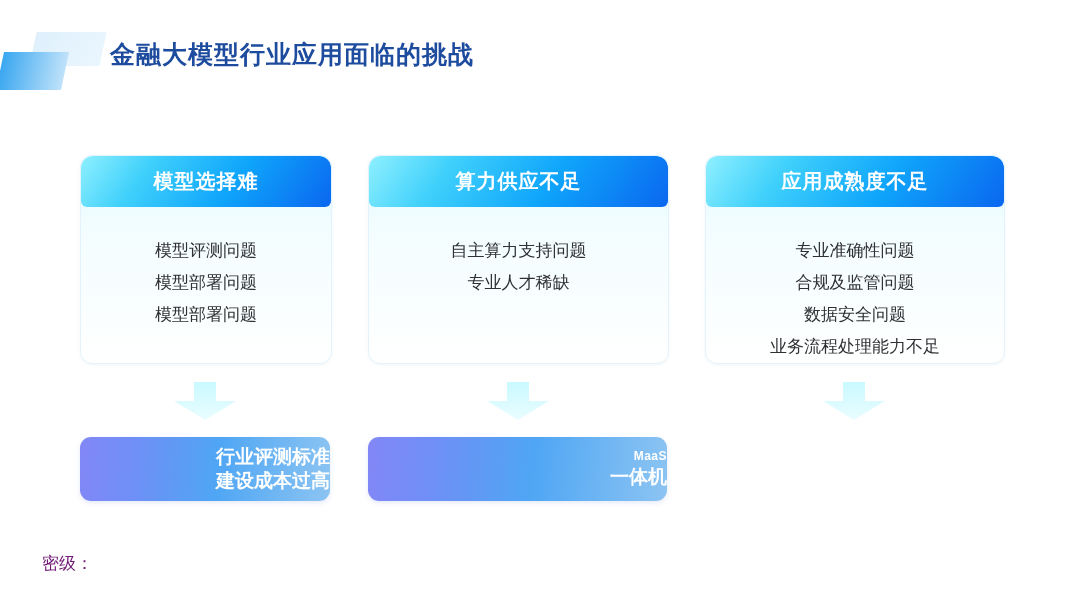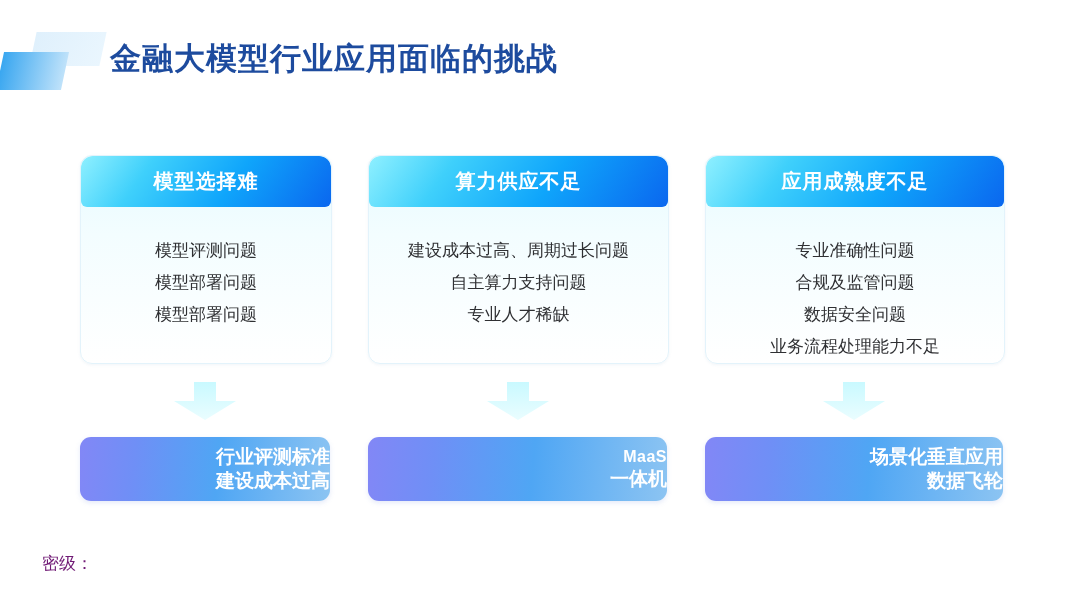--- a/index.html
+++ b/index.html
@@ -20,21 +20,21 @@
   }
   .deco-rect-blue{
     position:absolute;left:0px;top:52px;width:65px;height:38px;
     background:linear-gradient(90deg,#3aa7f0 0%,#bfe2fa 100%);
     transform:skewX(-12deg);
   }
 
   
   .page-title{
     position:absolute;left:110px;top:38px;
-    font-size:31px;font-weight:bold;color:#1d4b9e;
+    font-size:25px;font-weight:bold;color:#1d4b9e;
     letter-spacing:1px;white-space:nowrap;
   }
 
   
   .columns{
     position:absolute;left:0;top:0;width:1080px;height:600px;
     pointer-events:none;
   }
   .col{position:absolute;top:155px;pointer-events:auto;}
   .col-0{left:80px;width:250px;}
@@ -74,21 +74,21 @@
 
   
   .outcome{
     height:64px;border-radius:11px;
     background:linear-gradient(95deg,#8287f6 0%,#6f8ff6 22%,#4fa6f4 55%,#8cc4f2 100%);
     display:flex;flex-direction:column;align-items:flex-end;justify-content:center;
     color:#ffffff;font-weight:bold;font-size:19px;line-height:1.28;
     box-shadow:0 2px 5px rgba(110,140,220,.18);
   }
   .outcome-line{white-space:nowrap;}
-  .outcome .en{font-size:16px;letter-spacing:.5px;}
+  .outcome .en{font-size:12px;letter-spacing:.5px;}
 
   
   .footer{
     position:absolute;left:42px;top:552px;
     font-size:17px;color:#701a75;
   }
 </style>
 </head>
 <body>
 
@@ -124,21 +124,20 @@
     <div class="outcome">
       <div class="outcome-line">行业评测标准</div>
       <div class="outcome-line">建设成本过高</div>
     </div>
   </div>
 
   <div class="col col-1">
     <div class="card">
       <div class="card-header">算力供应不足</div>
       <div class="card-body">
-        <div class="card-item">建设成本过高、周期过长问题</div>
         <div class="card-item">自主算力支持问题</div>
         <div class="card-item">专业人才稀缺</div>
       </div>
     </div>
     <div class="arrow-wrap">
       <svg class="arrow" viewBox="0 0 62 38">
         <defs>
           <linearGradient id="ag2" x1="0" y1="0" x2="0" y2="1">
             <stop offset="0%" stop-color="#c9f9ff"></stop>
             <stop offset="100%" stop-color="#eafdff"></stop>
@@ -167,21 +166,17 @@
       <svg class="arrow" viewBox="0 0 62 38">
         <defs>
           <linearGradient id="ag3" x1="0" y1="0" x2="0" y2="1">
             <stop offset="0%" stop-color="#c9f9ff"></stop>
             <stop offset="100%" stop-color="#eafdff"></stop>
           </linearGradient>
         </defs>
         <path d="M20 0 H42 V19 H62 L31 38 L0 19 H20 Z" fill="url(#ag3)"></path>
       </svg>
     </div>
-    <div class="outcome">
-      <div class="outcome-line">场景化垂直应用</div>
-      <div class="outcome-line">数据飞轮</div>
-    </div>
   </div>
 
 </div>
 
 <div class="footer">密级：</div>
 
 </body></html>

